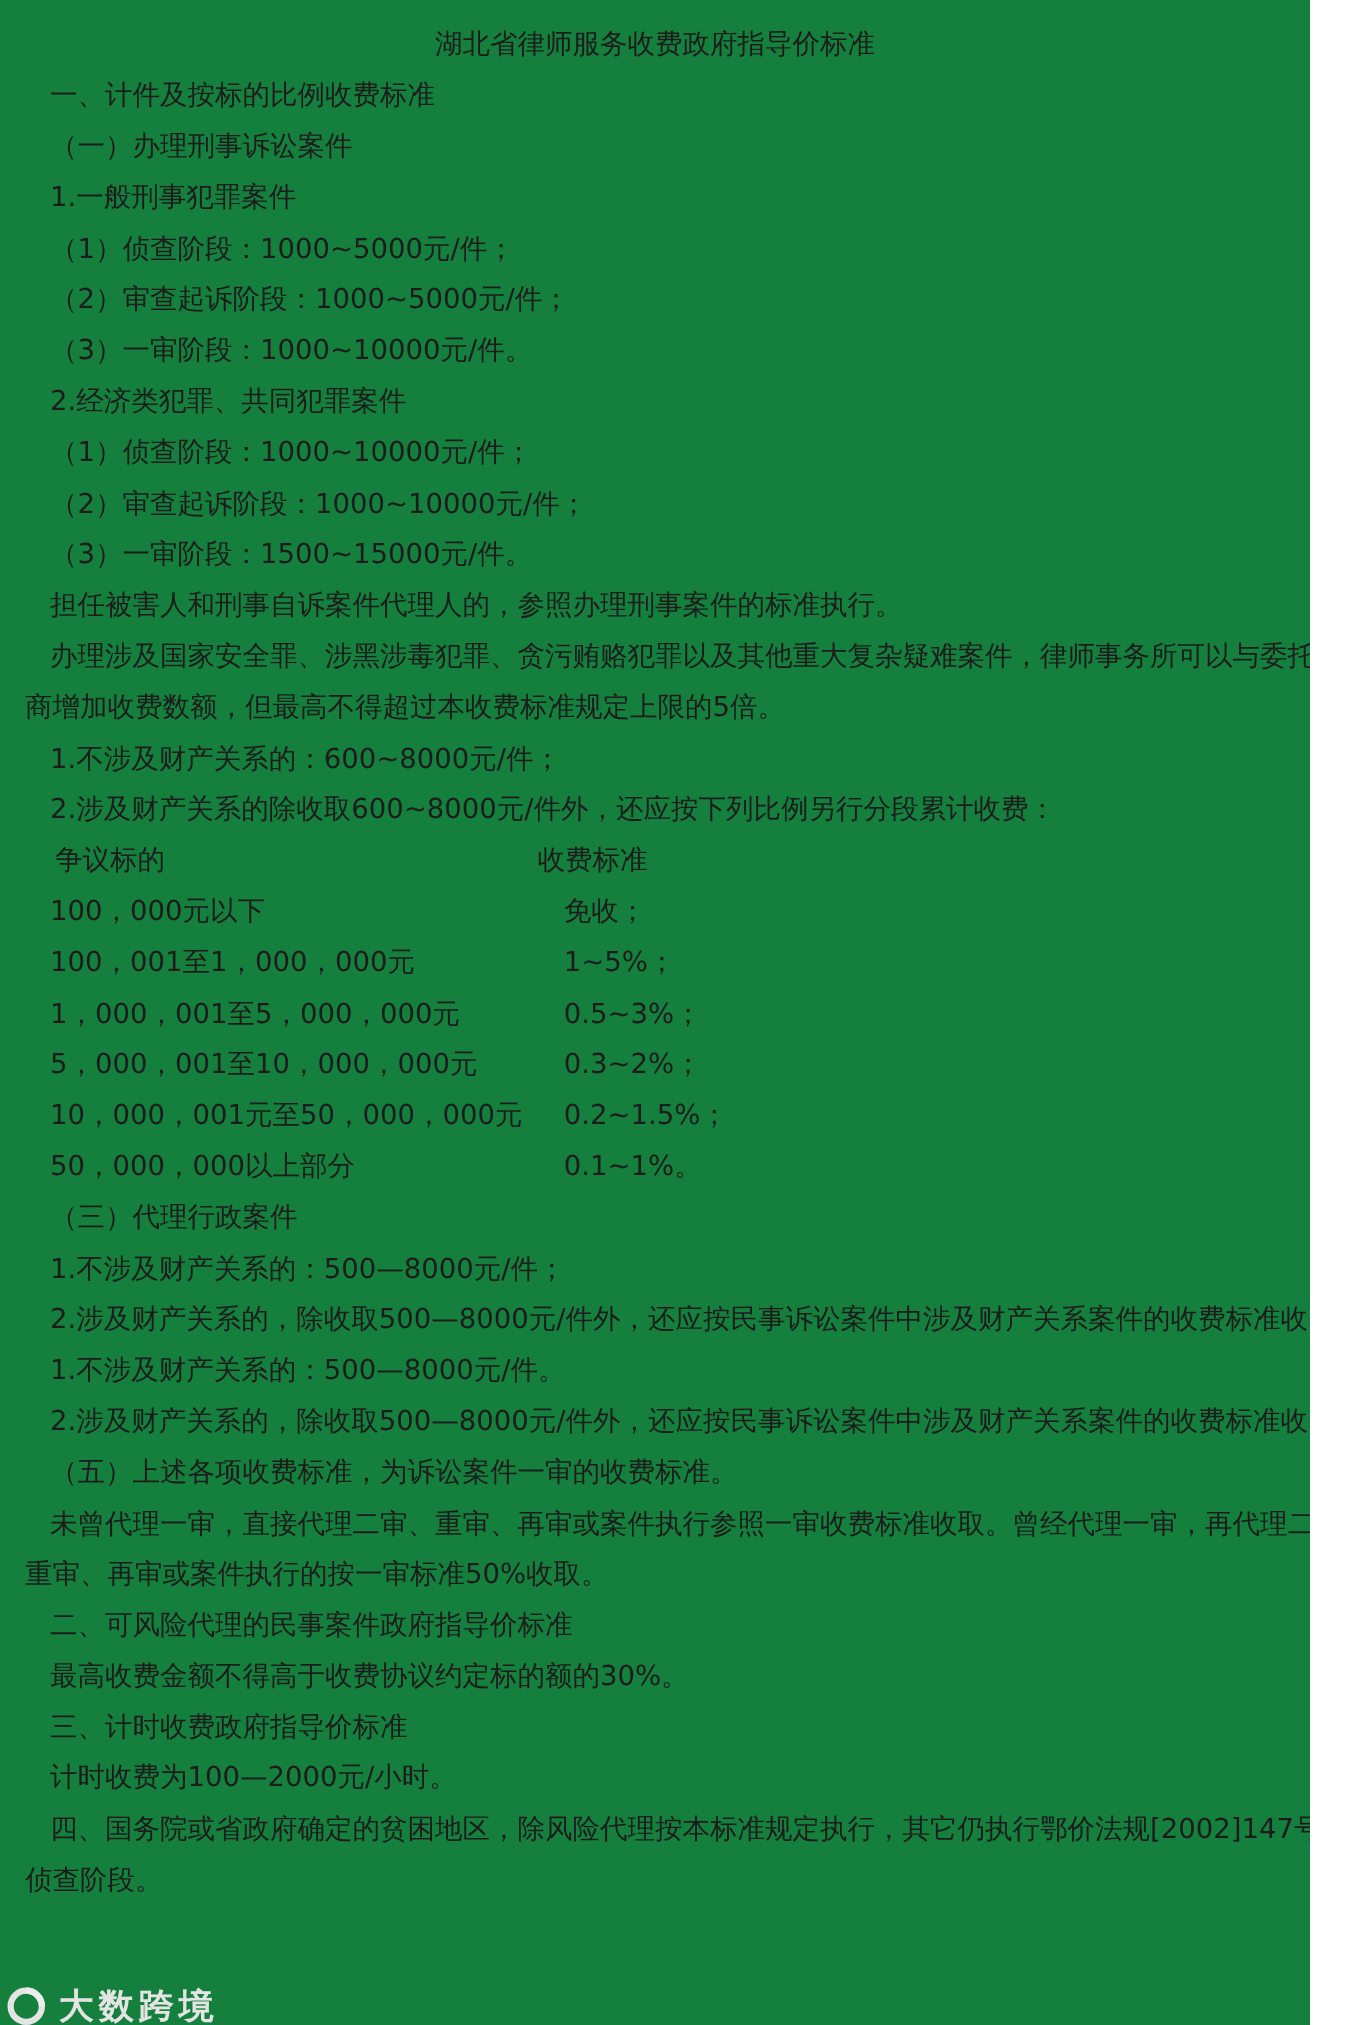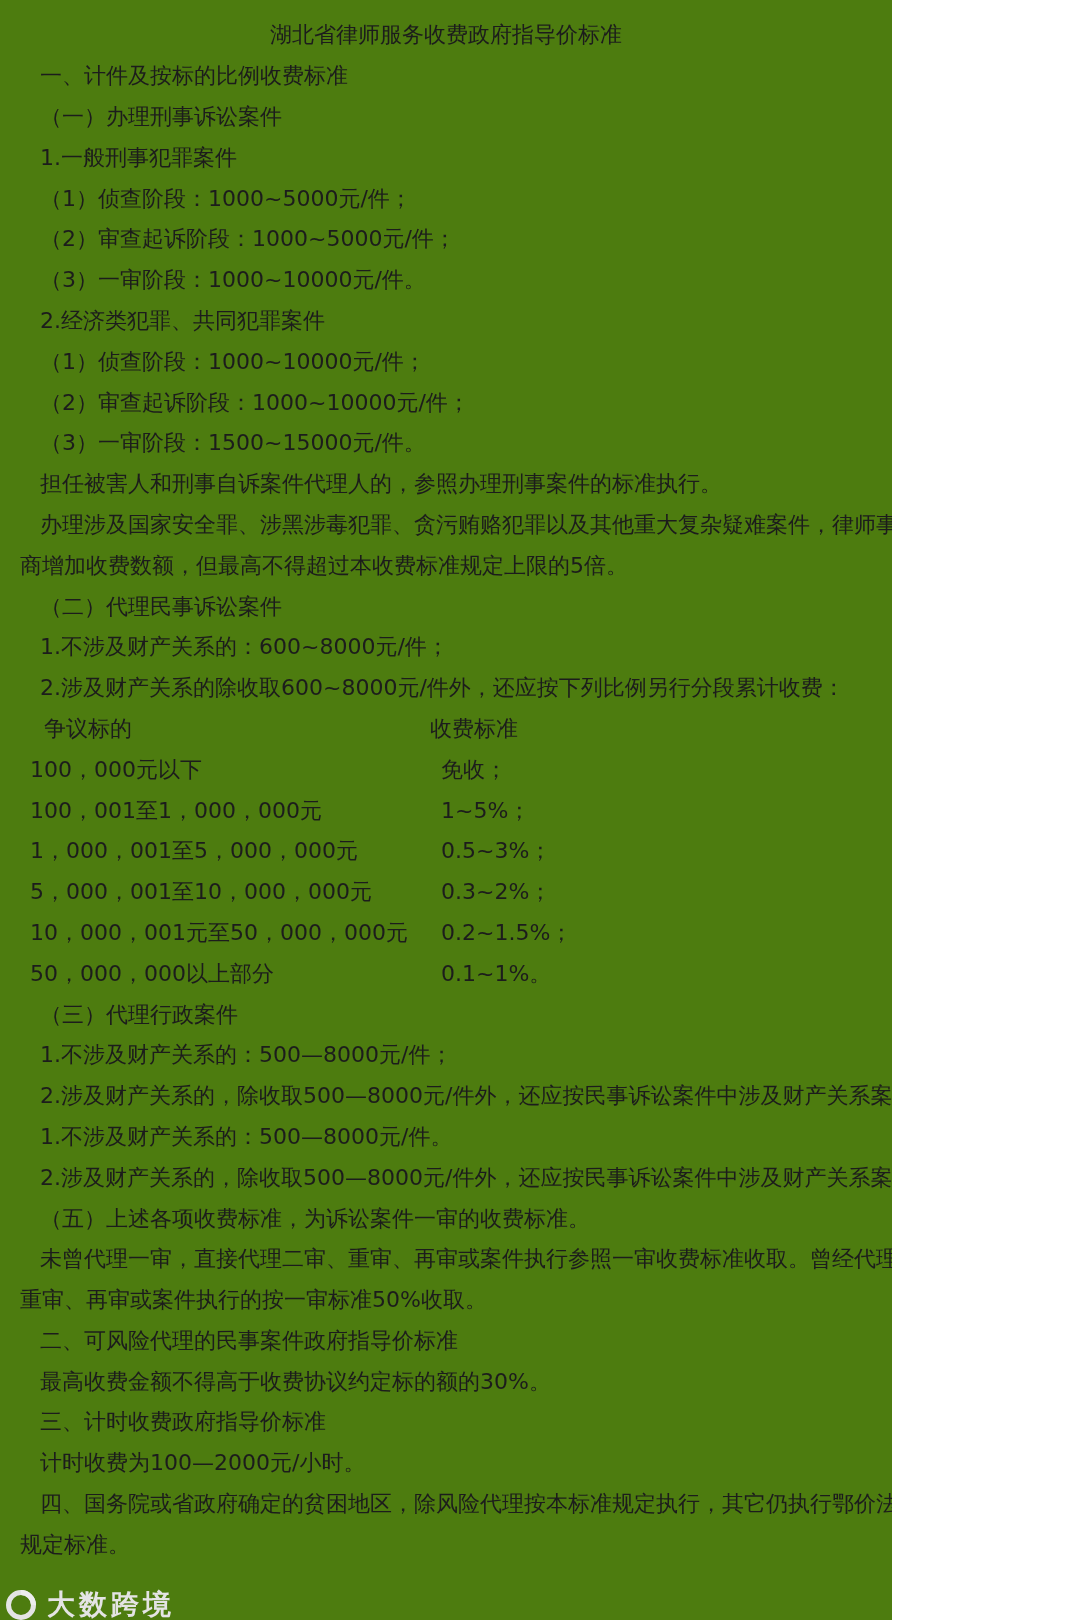--- a/index.html
+++ b/index.html
@@ -1,20 +1,20 @@
 <!DOCTYPE html>
 <html><head>
 <meta charset="utf-8">
 <style>
   html,body{margin:0;padding:0;background:#ffffff;}
   .page{
     position:relative;
-    width:892px;
+    width:1048px;
     height:1620px;
-    background:#4d7c0f;
+    background:#15803d;
     overflow:hidden;
     font-family:"DejaVu Sans","Liberation Sans",sans-serif;
     color:#1c1c1c;
     font-size:22px;
   }
   .lines{
     position:relative;
     z-index:1;
     padding-top:15px;
   }
@@ -24,21 +24,21 @@
     align-items:center;
     white-space:pre;
   }
   .line.title{
     justify-content:center;
     font-size:22px;
   }
   .line.indent{padding-left:40px;}
   .line.flush{padding-left:20px;}
   .line.thead{padding-left:44px;}
-  .line.table{padding-left:30px;}
+  .line.table{padding-left:40px;}
   .line.thead .c1{flex:0 0 386px;}
   .line.table .c1{flex:0 0 411px;}
   .watermark{
     position:absolute;
     left:4px;
     top:1586px;
     z-index:0;
     display:flex;
     align-items:center;
     gap:9px;
@@ -63,21 +63,20 @@
       <div class="line indent">（1）侦查阶段：1000~5000元/件；</div>
       <div class="line indent">（2）审查起诉阶段：1000~5000元/件；</div>
       <div class="line indent">（3）一审阶段：1000~10000元/件。</div>
       <div class="line indent">2.经济类犯罪、共同犯罪案件</div>
       <div class="line indent">（1）侦查阶段：1000~10000元/件；</div>
       <div class="line indent">（2）审查起诉阶段：1000~10000元/件；</div>
       <div class="line indent">（3）一审阶段：1500~15000元/件。</div>
       <div class="line indent">担任被害人和刑事自诉案件代理人的，参照办理刑事案件的标准执行。</div>
       <div class="line indent">办理涉及国家安全罪、涉黑涉毒犯罪、贪污贿赂犯罪以及其他重大复杂疑难案件，律师事务所可以与委托人协</div>
       <div class="line flush">商增加收费数额，但最高不得超过本收费标准规定上限的5倍。</div>
-      <div class="line indent">（二）代理民事诉讼案件</div>
       <div class="line indent">1.不涉及财产关系的：600~8000元/件；</div>
       <div class="line indent">2.涉及财产关系的除收取600~8000元/件外，还应按下列比例另行分段累计收费：</div>
       <div class="line thead"><span class="c1">争议标的</span><span>收费标准</span></div>
       <div class="line table"><span class="c1">100，000元以下</span><span>免收；</span></div>
       <div class="line table"><span class="c1">100，001至1，000，000元</span><span>1~5%；</span></div>
       <div class="line table"><span class="c1">1，000，001至5，000，000元</span><span>0.5~3%；</span></div>
       <div class="line table"><span class="c1">5，000，001至10，000，000元</span><span>0.3~2%；</span></div>
       <div class="line table"><span class="c1">10，000，001元至50，000，000元</span><span>0.2~1.5%；</span></div>
       <div class="line table"><span class="c1">50，000，000以上部分</span><span>0.1~1%。</span></div>
       <div class="line indent">（三）代理行政案件</div>
@@ -86,21 +85,21 @@
       <div class="line indent">1.不涉及财产关系的：500—8000元/件。</div>
       <div class="line indent">2.涉及财产关系的，除收取500—8000元/件外，还应按民事诉讼案件中涉及财产关系案件的收费标准收费。</div>
       <div class="line indent">（五）上述各项收费标准，为诉讼案件一审的收费标准。</div>
       <div class="line indent">未曾代理一审，直接代理二审、重审、再审或案件执行参照一审收费标准收取。曾经代理一审，再代理二审、</div>
       <div class="line flush">重审、再审或案件执行的按一审标准50%收取。</div>
       <div class="line indent">二、可风险代理的民事案件政府指导价标准</div>
       <div class="line indent">最高收费金额不得高于收费协议约定标的额的30%。</div>
       <div class="line indent">三、计时收费政府指导价标准</div>
       <div class="line indent">计时收费为100—2000元/小时。</div>
       <div class="line indent">四、国务院或省政府确定的贫困地区，除风险代理按本标准规定执行，其它仍执行鄂价法规[2002]147号文件</div>
-      <div class="line flush">规定标准。</div>
+      <div class="line flush">侦查阶段。</div>
     </div>
 
   <div class="watermark">
     <span class="wm-icon">
       <svg width="34" height="34" viewBox="0 0 34 34">
         <circle cx="17" cy="17" r="12.5" fill="none" stroke="#e4e4e4" stroke-width="5"></circle>
         <path d="M 17 4.5 A 12.5 12.5 0 0 1 29.5 17" fill="none" stroke="#ededed" stroke-width="5"></path>
       </svg>
     </span>
     <span class="wm-text">大数跨境</span>

